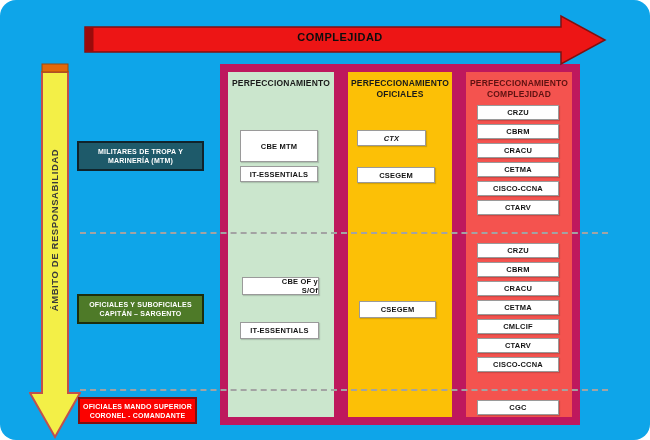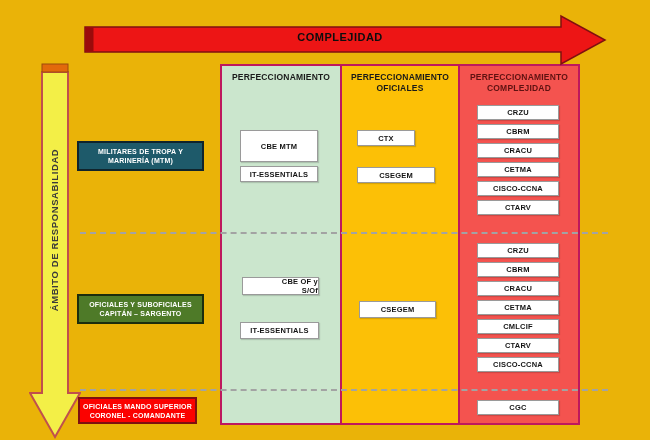--- a/index.html
+++ b/index.html
@@ -1,21 +1,22 @@
 <!DOCTYPE html>
 <html><head>
 <meta charset="utf-8">
 <style>
   html,body{margin:0;padding:0;background:#ffffff;}
   #canvas{
-    position:relative;width:650px;height:440px;background:#eab308;overflow:hidden;
+    position:relative;width:650px;height:440px;background:#0ea5e9;overflow:hidden;
     font-family:"Liberation Sans", sans-serif;
+    border-radius:16px;
   }
   
-  .col{position:absolute;top:64px;height:361px;border:2px solid #be185d;box-sizing:border-box;}
+  .col{position:absolute;top:64px;height:361px;border:8px solid #be185d;box-sizing:border-box;}
   .col-inicial{left:220px;width:122px;background:#cbe6cd;}
   .col-avanzado{left:340px;width:120px;background:#fcc006;}
   .col-especialista{left:458px;width:122px;background:#f4534f;}
   .col-header{margin-top:6px;text-align:center;font-size:8.5px;font-weight:bold;
     line-height:11px;color:#1a1a1a;letter-spacing:.2px;}
   .col-especialista .col-header{color:#5f1211;}
   
   .cbox{position:absolute;background:#ffffff;border:1px solid #9a9a9a;box-sizing:border-box;
     display:flex;align-items:center;justify-content:center;
     font-size:7.5px;font-weight:bold;color:#141414;z-index:4;letter-spacing:.2px;
@@ -85,21 +86,21 @@
     <div>CAPITÁN – SARGENTO</div>
   </div>
   <div class="rowlab rowlab-mando">
     <div>OFICIALES MANDO SUPERIOR</div>
     <div>CORONEL - COMANDANTE</div>
   </div>
 
   <div class="cbox" style="left:240px;top:130px;width:78px;height:32px;">CBE MTM</div>
   <div class="cbox" style="left:240px;top:166px;width:78px;height:16px;">IT-ESSENTIALS</div>
 
-  <div class="cbox" style="left:357px;top:130px;width:58px;height:16px;">CTX</div>
+  <div class="cbox" style="left:357px;top:130px;width:69px;height:16px;font-style:italic;">CTX</div>
   <div class="cbox" style="left:357px;top:167px;width:78px;height:16px;">CSEGEM</div>
 
   <div class="cbox" style="left:477px;top:105px;width:82px;height:15px;">CRZU</div>
   <div class="cbox" style="left:477px;top:124px;width:82px;height:15px;">CBRM</div>
   <div class="cbox" style="left:477px;top:143px;width:82px;height:15px;">CRACU</div>
   <div class="cbox" style="left:477px;top:162px;width:82px;height:15px;">CETMA</div>
   <div class="cbox" style="left:477px;top:181px;width:82px;height:15px;">CISCO-CCNA</div>
   <div class="cbox" style="left:477px;top:200px;width:82px;height:15px;">CTARV</div>
 
   <div class="cbox" style="left:242px;top:277px;width:77px;height:18px;padding-left:24px;">CBE OF y S/Of</div>

